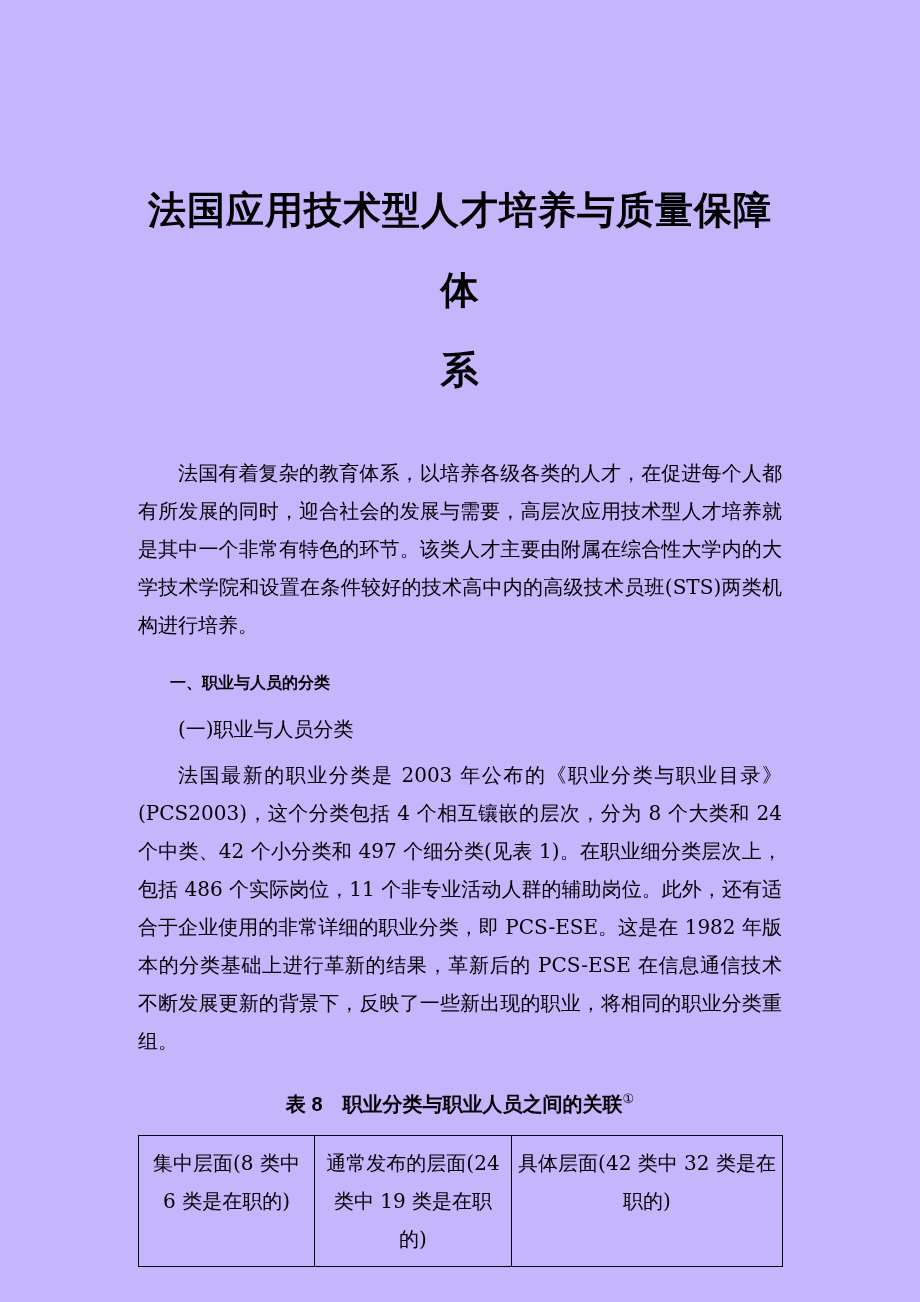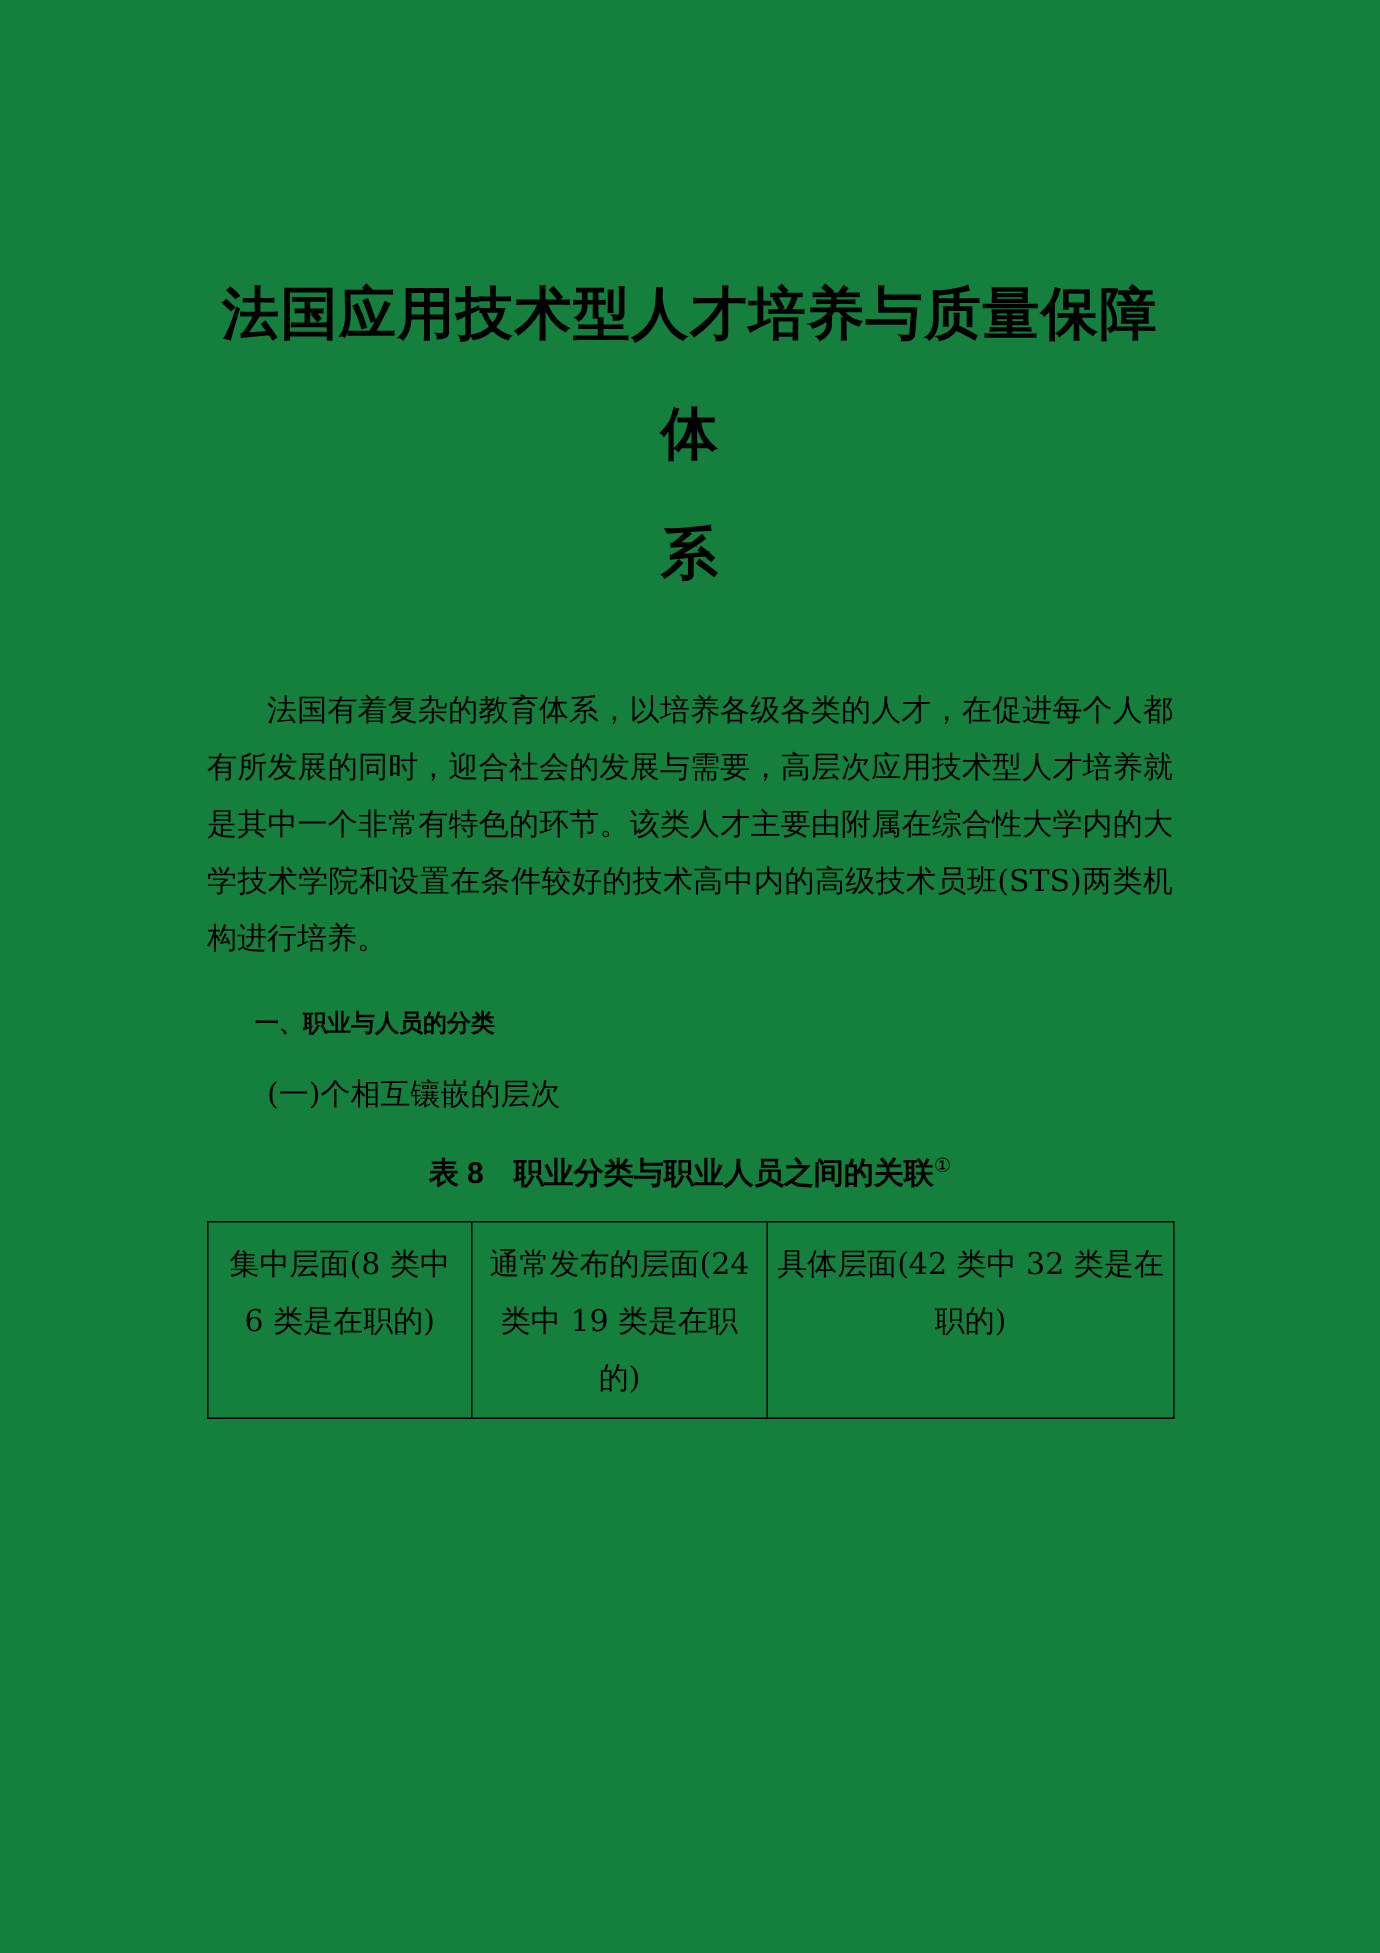--- a/index.html
+++ b/index.html
@@ -12,21 +12,21 @@
     height: 1302px;
     overflow: hidden;
     color: #000000;
     font-family: "DejaVu Serif", serif;
   }
   .page {
     width: 920px;
     height: 1302px;
     box-sizing: border-box;
     padding: 0 138px;
-    background: #15803d;
+    background: #c4b5fd;
   }
   .doc-title {
     padding-top: 170px;
     font-family: "Liberation Sans", sans-serif;
     font-weight: bold;
     font-size: 38px;
     line-height: 80px;
     text-align: center;
     letter-spacing: 1px;
   }
@@ -97,22 +97,23 @@
 
   <div class="doc-title">
     <div>法国应用技术型人才培养与质量保障体</div>
     <div>系</div>
   </div>
 
   <p class="body-text p-indent p-intro">法国有着复杂的教育体系，以培养各级各类的人才，在促进每个人都有所发展的同时，迎合社会的发展与需要，高层次应用技术型人才培养就是其中一个非常有特色的环节。该类人才主要由附属在综合性大学内的大学技术学院和设置在条件较好的技术高中内的高级技术员班(STS)两类机构进行培养。</p>
 
   <div class="section-heading">一、职业与人员的分类</div>
 
-  <div class="subsection-heading">(一)个相互镶嵌的层次</div>
+  <div class="subsection-heading">(一)职业与人员分类</div>
 
+  <p class="body-text p-indent p-body2">法国最新的职业分类是 2003 年公布的《职业分类与职业目录》(PCS2003)，这个分类包括 4 个相互镶嵌的层次，分为 8 个大类和 24 个中类、42 个小分类和 497 个细分类(见表 1)。在职业细分类层次上，包括 486 个实际岗位，11 个非专业活动人群的辅助岗位。此外，还有适合于企业使用的非常详细的职业分类，即 PCS-ESE。这是在 1982 年版本的分类基础上进行革新的结果，革新后的 PCS-ESE 在信息通信技术不断发展更新的背景下，反映了一些新出现的职业，将相同的职业分类重组。</p>
 
   <div class="table-caption">
     <span>表 8　职业分类与职业人员之间的关联</span><sup>①</sup>
   </div>
 
   <table class="data-table">
     <colgroup>
       <col class="c1">
       <col class="c2">
       <col class="c3">

